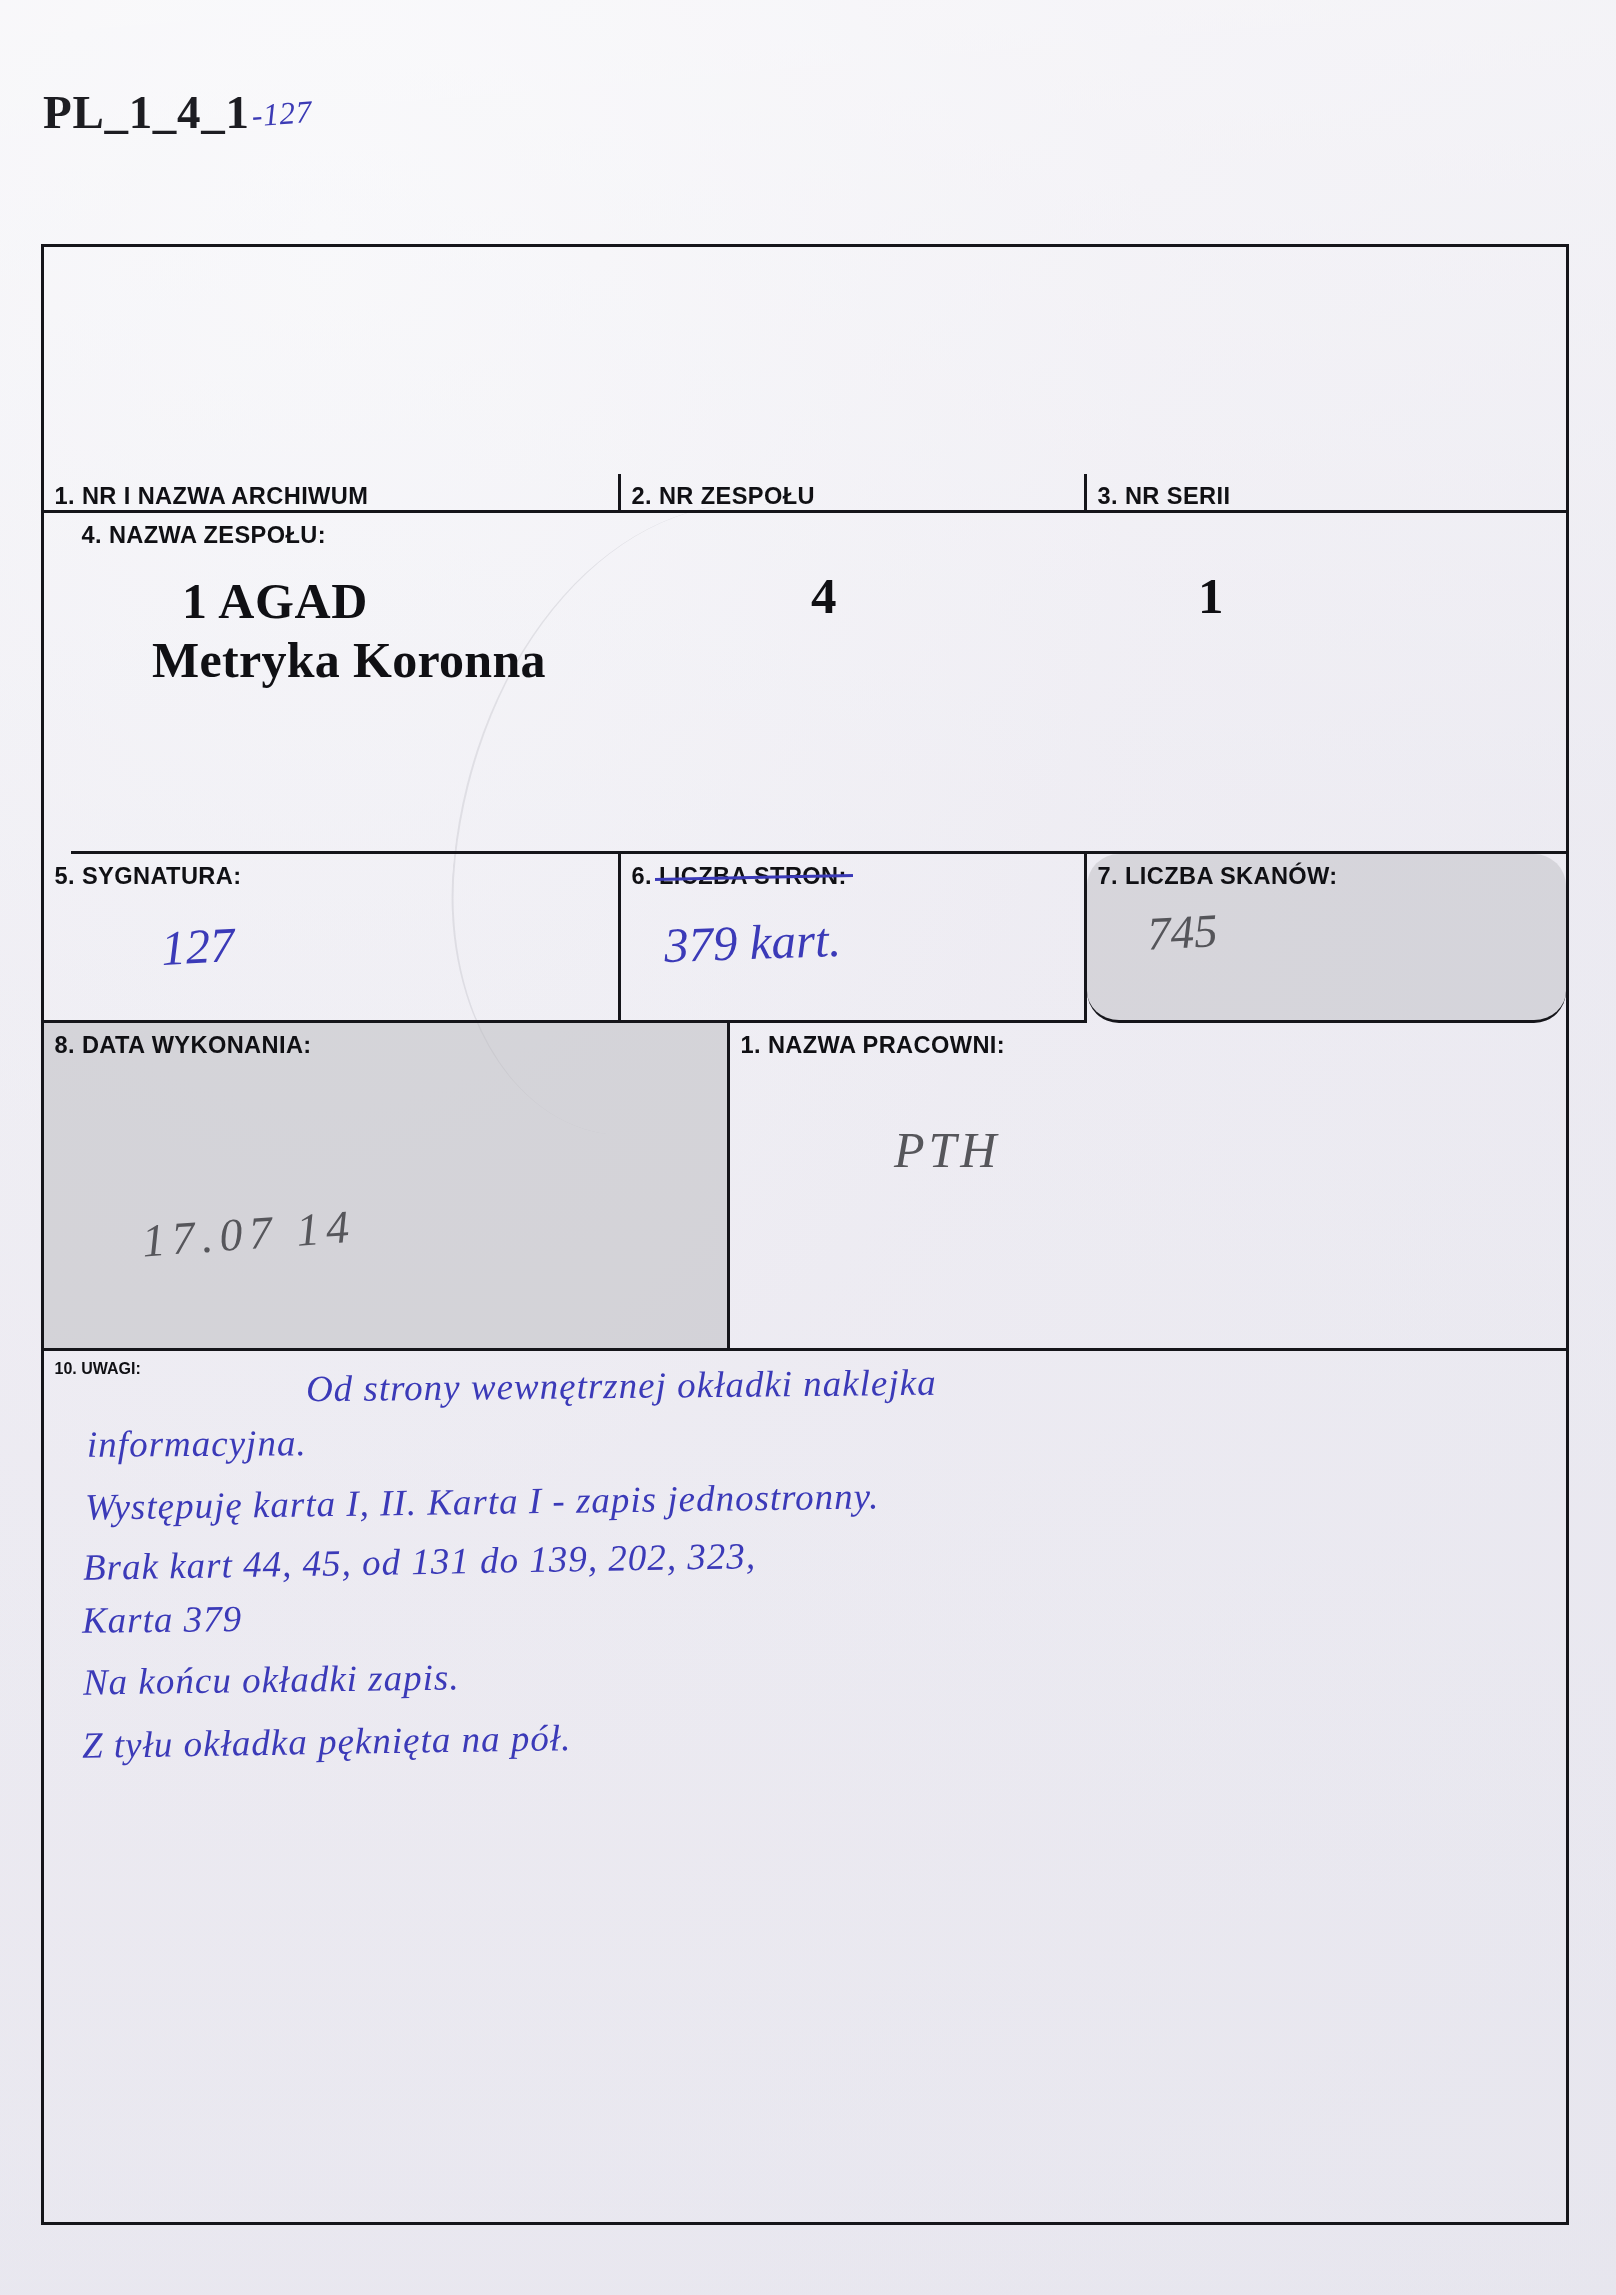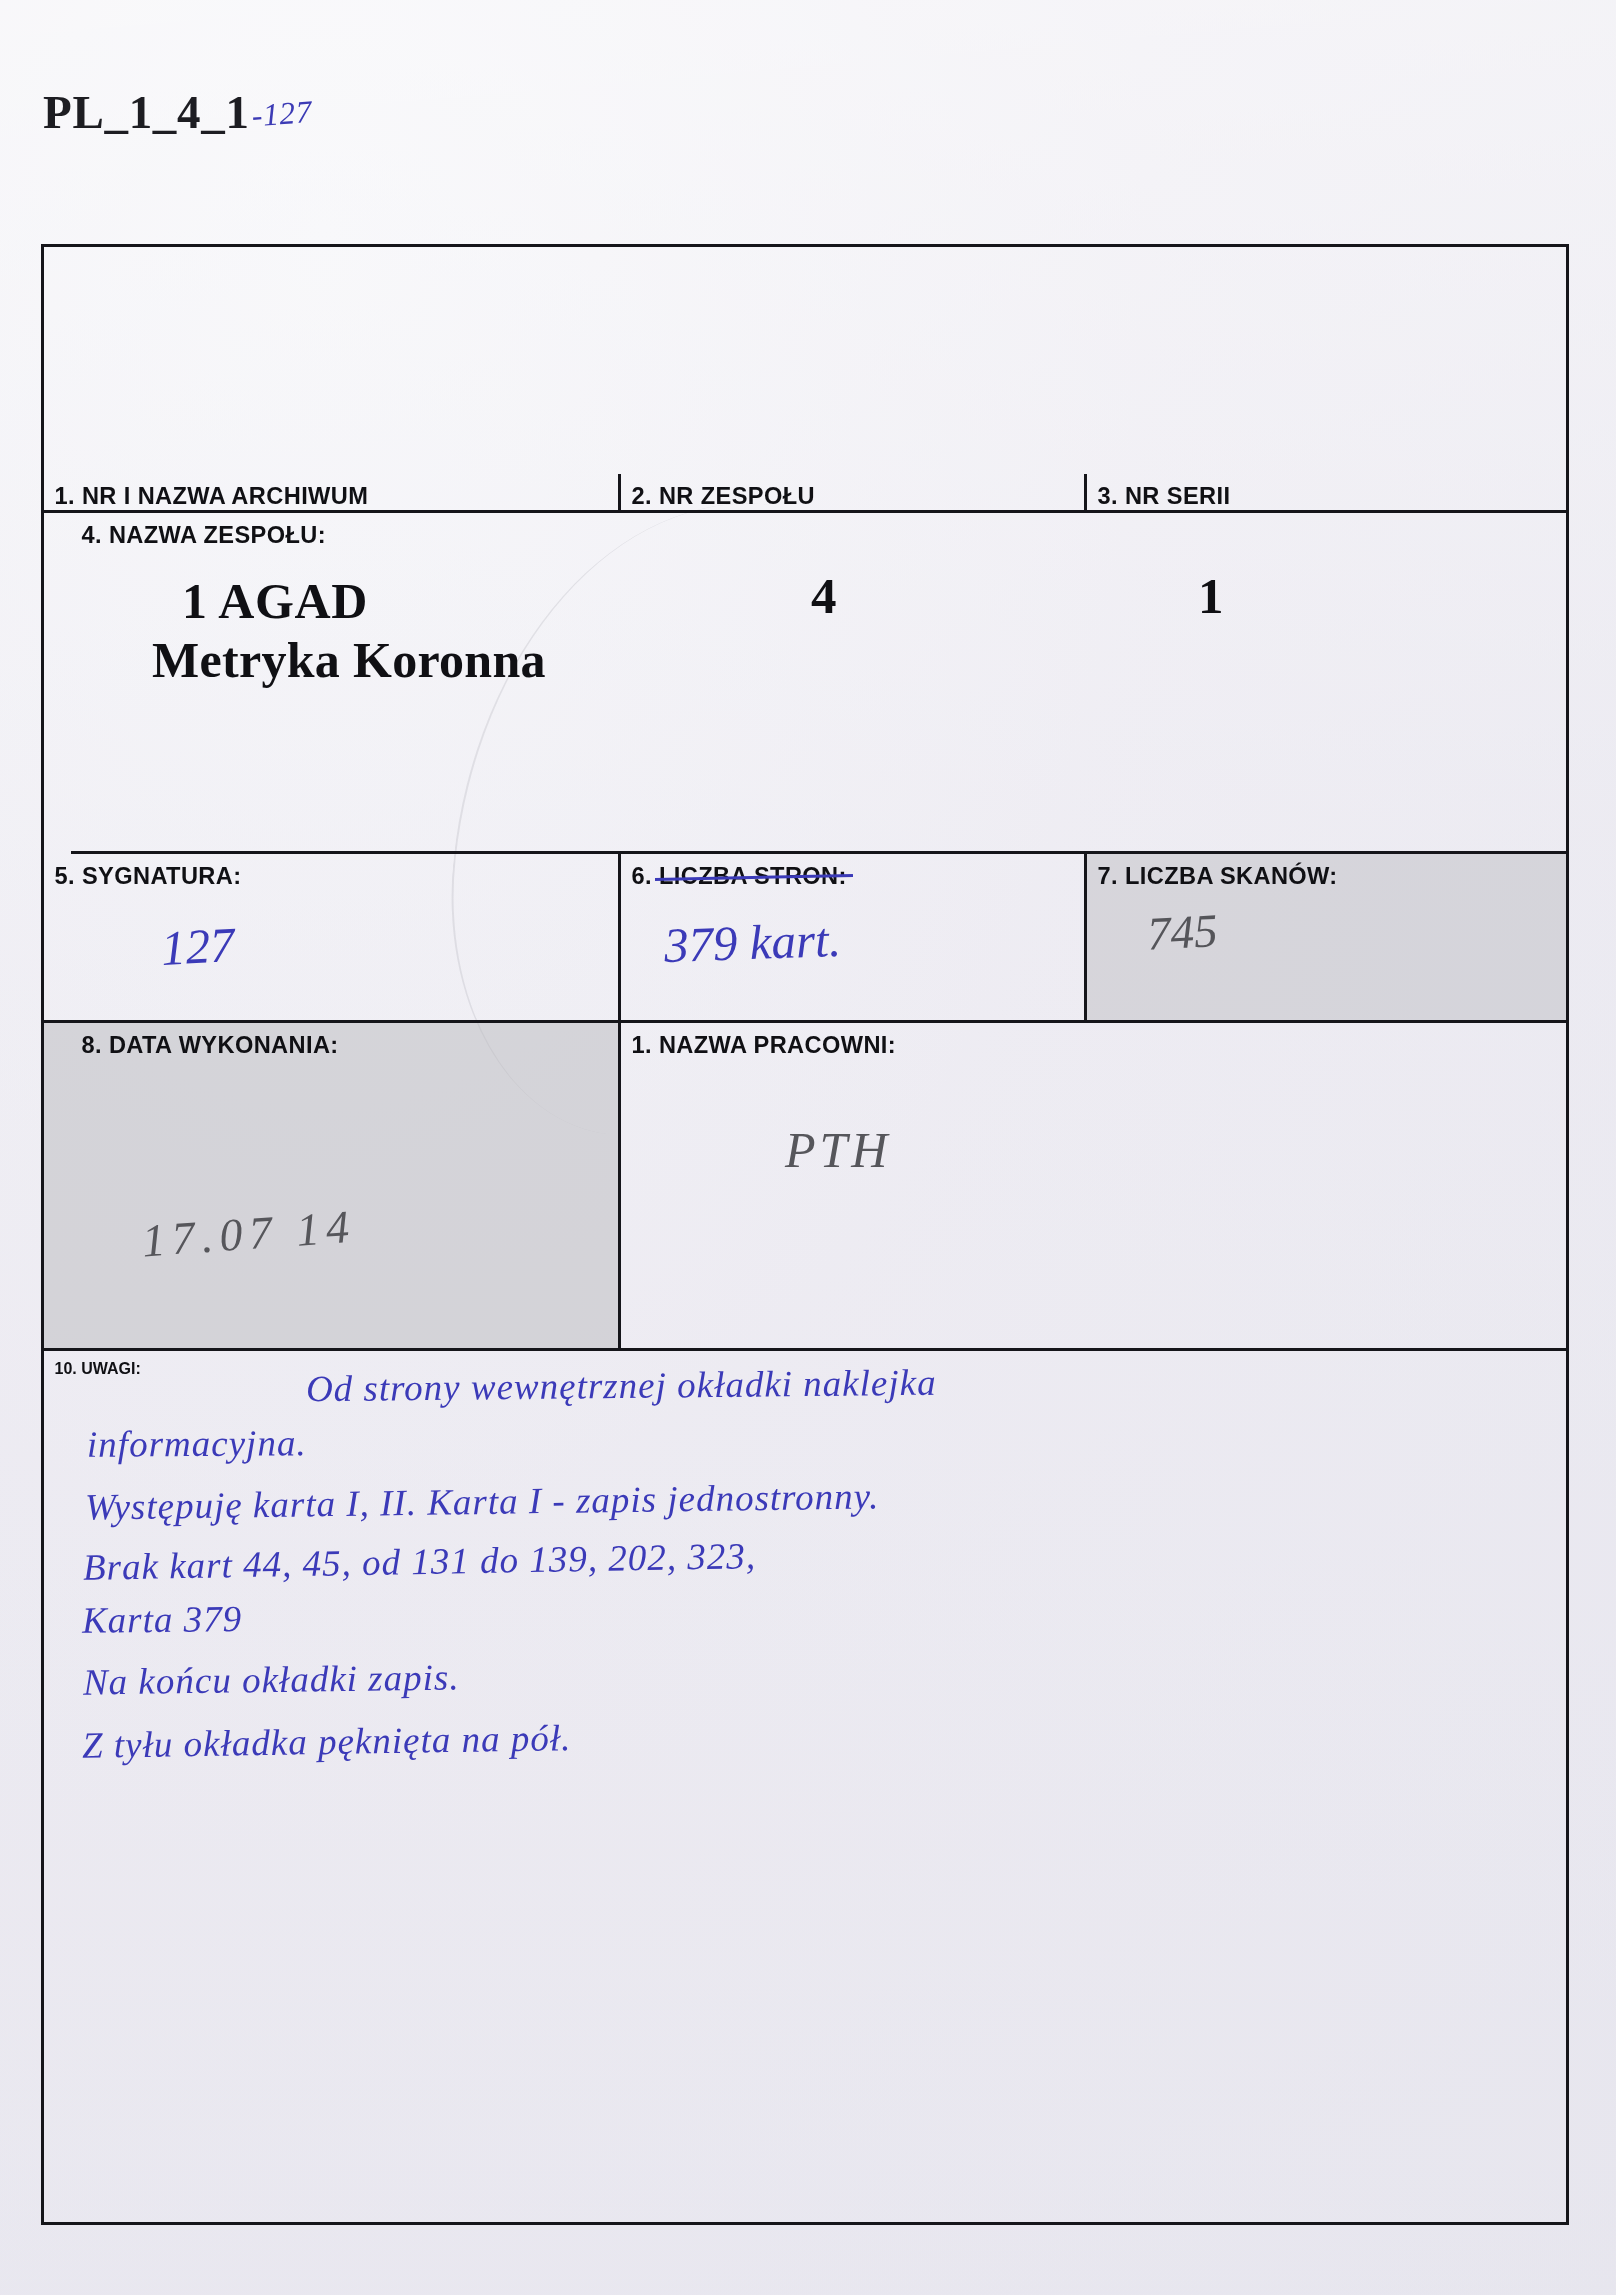--- a/index.html
+++ b/index.html
@@ -139,21 +139,21 @@
     left: 81px;
     top: 118px;
     font-size: 50px;
     letter-spacing: 0.3px;
   }
 
   
   .r3 { height: 169px; }
   .c-sygnatura { width: 577px; }
   .c-strony    { width: 466px; }
-  .c-skanow    { flex: 1; background: rgba(186,186,190,0.45); }
+  .c-skanow    { flex: 1; background: rgba(186,186,190,0.45); border-radius: 32px; }
 
   .hand {
     font-family: "Liberation Serif", serif;
     font-style: italic;
     color: #3b3ab8;
     white-space: nowrap;
   }
   .hand-pencil {
     font-family: "Liberation Serif", serif;
     font-style: italic;
@@ -193,21 +193,21 @@
     position: absolute;
     left: 60px;
     top: 51px;
     font-size: 47px;
     color: #55555a;
     transform: rotate(-3deg);
   }
 
   
   .r4 { height: 328px; }
-  .c-data { width: 577px; background: rgba(186,186,190,0.5); padding-left: 27px; }
+  .c-data { width: 686px; background: rgba(186,186,190,0.5); }
   .c-pracownia { flex: 1; }
   .val-data {
     position: absolute;
     left: 98px;
     top: 184px;
     font-size: 46px;
     color: #56565b;
     transform: rotate(-4deg);
     letter-spacing: 6.6px;
   }

